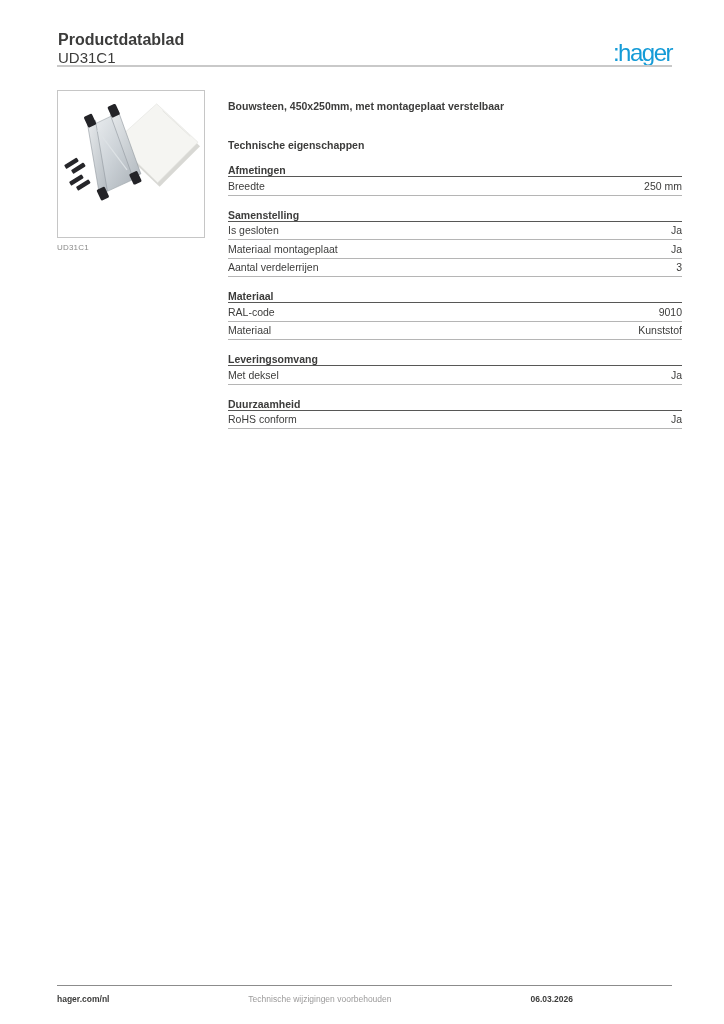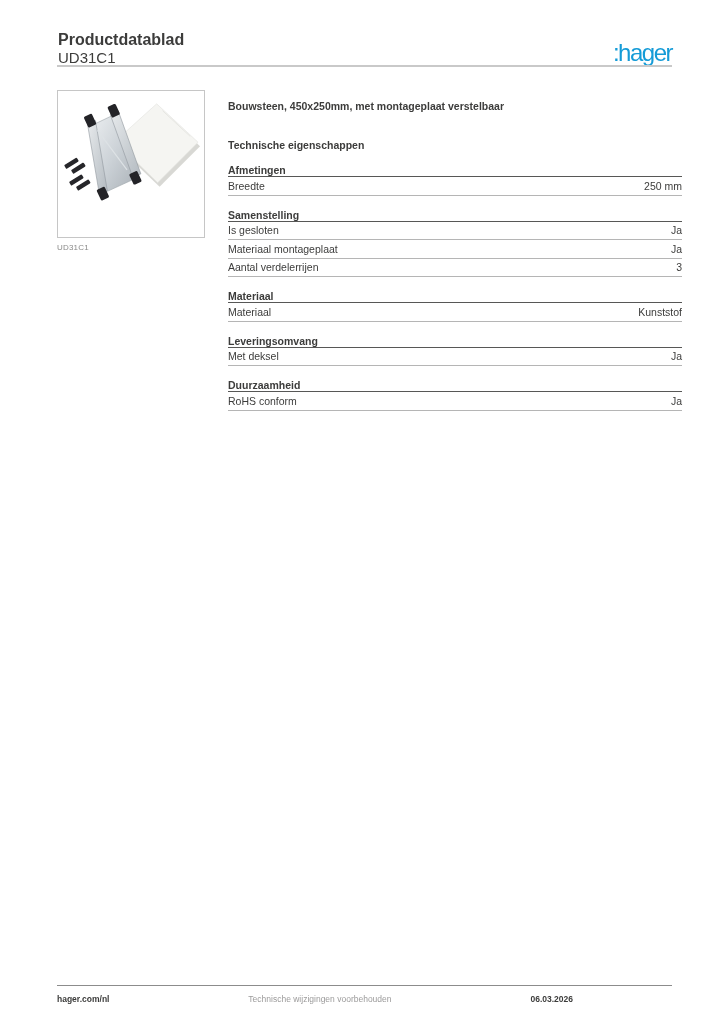--- a/index.html
+++ b/index.html
@@ -125,20 +125,24 @@
             <span class="spec-value">Ja</span>
           </div>
           <div class="spec-row">
             <span class="spec-label">Aantal verdelerrijen</span>
             <span class="spec-value">3</span>
           </div>
         </div>
         <div class="section">
           <div class="section-title">Materiaal</div>
           <div class="spec-row">
+            <span class="spec-label">RAL-code</span>
+            <span class="spec-value">9010</span>
+          </div>
+          <div class="spec-row">
             <span class="spec-label">Materiaal</span>
             <span class="spec-value">Kunststof</span>
           </div>
         </div>
         <div class="section">
           <div class="section-title">Leveringsomvang</div>
           <div class="spec-row">
             <span class="spec-label">Met deksel</span>
             <span class="spec-value">Ja</span>
           </div>

